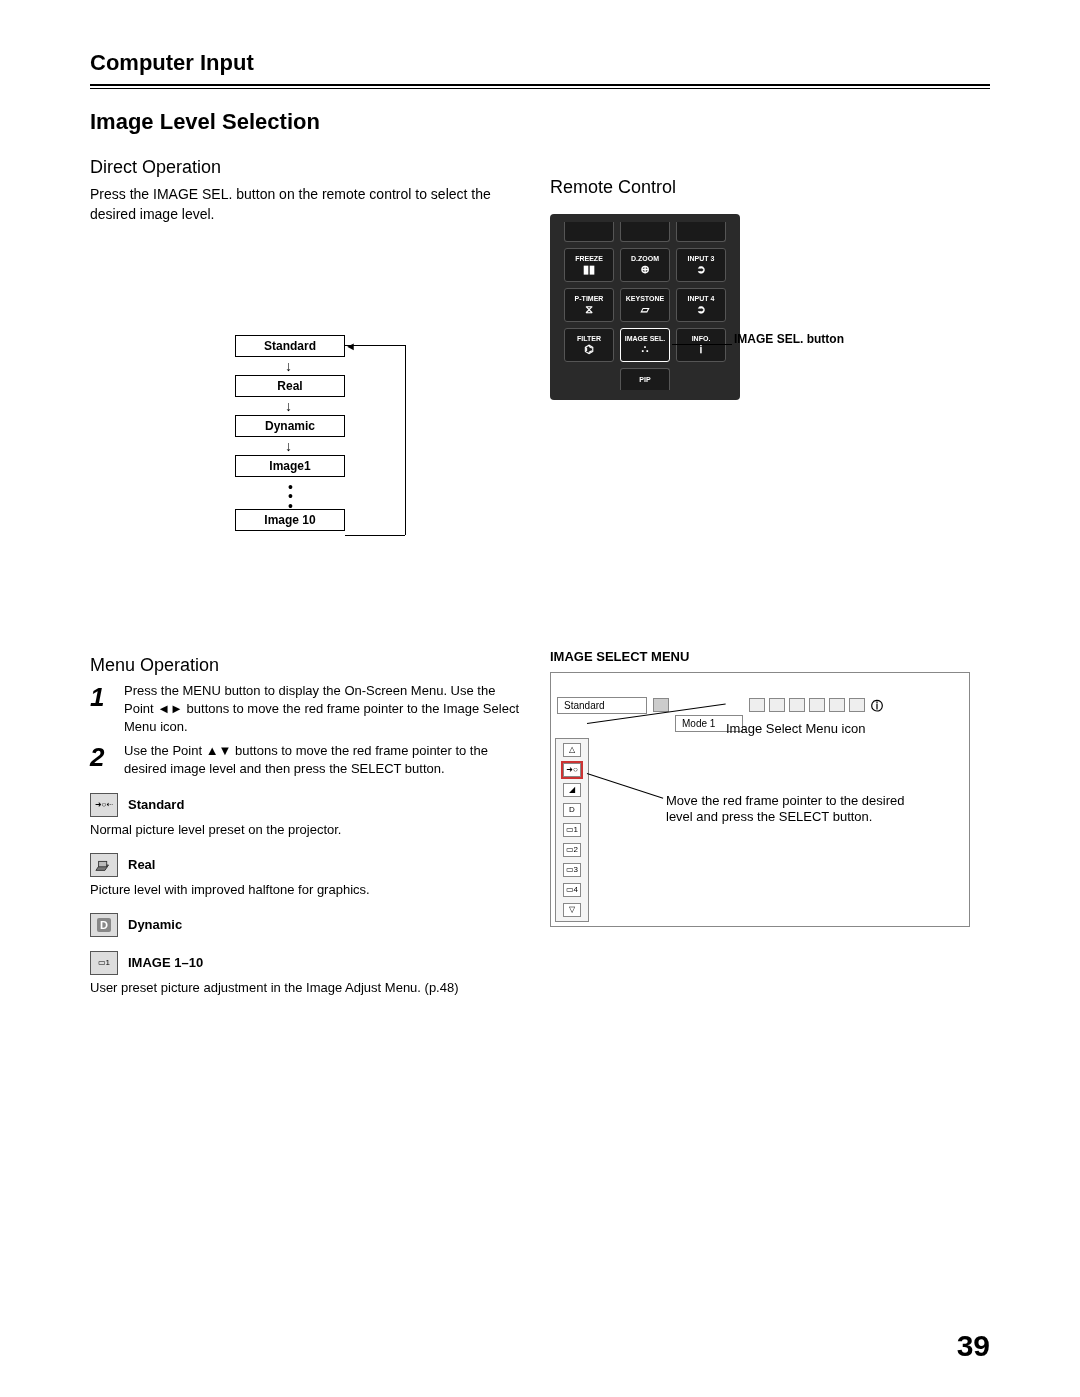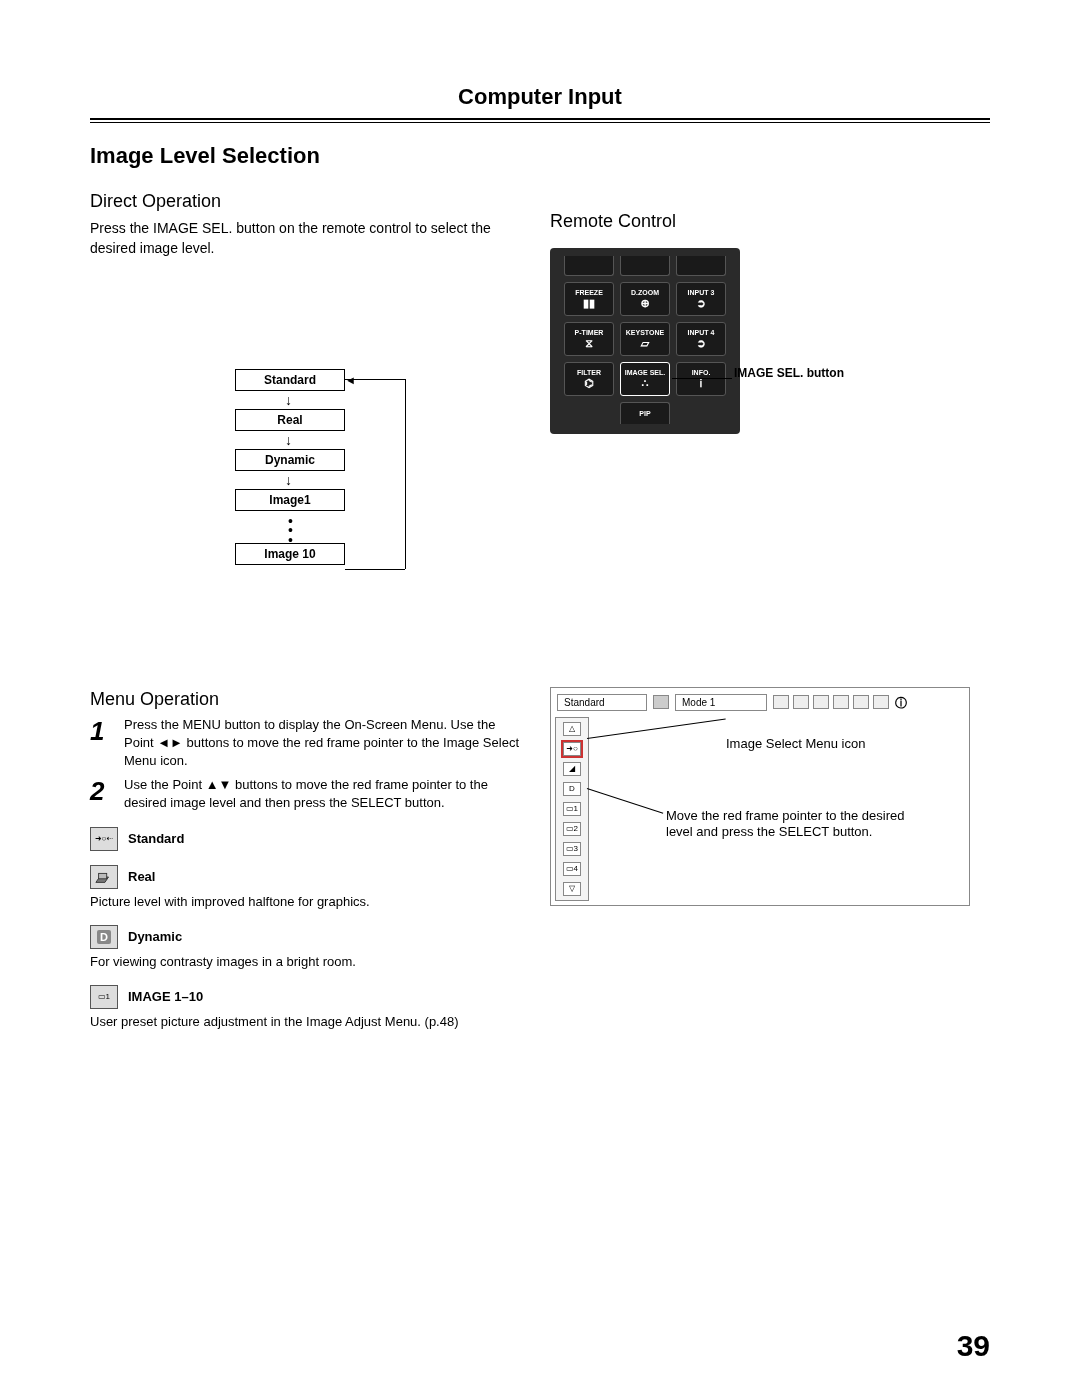--- a/index.html
+++ b/index.html
@@ -10,25 +10,24 @@
     position: relative;
     background: #fff;
     color: #000;
   }
   .page {
     padding: 50px 90px 40px 90px;
     position: relative;
     height: 100%;
   }
   .header-title {
-    text-align: center;
+    text-align: left;
     font-size: 22px;
     font-weight: bold;
     margin-bottom: 8px;
-    margin-top: 34px;
   }
   .hr-thick { border: none; border-top: 2px solid #000; margin: 0; }
   .hr-thin { border: none; border-top: 1px solid #000; margin-top: 2px; margin-bottom: 20px;}
   .section-title {
     font-size: 22px;
     font-weight: bold;
     margin: 16px 0 12px 0;
   }
   .sub-title {
     font-size: 18px;
@@ -238,56 +237,57 @@
         <div class="step-num">2</div>
         <div class="step-text">Use the Point ▲▼ buttons to move the red frame pointer to the desired image level and then press the SELECT button.</div>
       </div>
 
       <div class="mode-row">
         <div class="mode-icon">
           <span style="font-size:8px;">➜○⇠</span>
         </div>
         <div class="mode-label">Standard</div>
       </div>
+      <div class="mode-desc">Normal picture level preset on the projector.</div>
 
       <div class="mode-row">
         <div class="mode-icon">
           <svg class="real-icon" viewBox="0 0 24 20">
               <polygon points="3,16 13,16 17,10 7,10" fill="#777" stroke="#333"></polygon>
               <rect x="6" y="6" width="9" height="6" fill="#bbb" stroke="#333"></rect>
             </svg>
         </div>
         <div class="mode-label">Real</div>
       </div>
       <div class="mode-desc">Picture level with improved halftone for graphics.</div>
 
       <div class="mode-row">
         <div class="mode-icon">
           <span style="font-size:11px; font-weight:bold; background:#888; color:#fff; padding:1px 3px; border-radius:2px;">D</span>
         </div>
         <div class="mode-label">Dynamic</div>
       </div>
-      <div class="mode-desc">For viewing contrasty images in a bright room.</div>
 
       <div class="mode-row">
         <div class="mode-icon">
           <span style="font-size:8px;">▭1</span>
         </div>
         <div class="mode-label">IMAGE 1–10</div>
       </div>
       <div class="mode-desc">User preset picture adjustment in the Image Adjust Menu. (p.48)</div>
     </div>
 
     <div class="right-col">
+      <div style="font-size:13px; font-weight:bold; margin-top:4px;">IMAGE SELECT MENU</div>
 
       <div class="ism-wrap">
         <div class="ism-top">
           <div class="ism-cell" style="width:90px;">Standard</div>
           <div style="width:16px; height:14px; border:1px solid #888; background:#ccc;"></div>
-          <div class="ism-cell" style="width:92px;">Mode 1</div>
+          <div class="ism-cell" style="width:68px;margin-top:36px;">Mode 1</div>
           <div class="ism-icons-row">
             <div class="mini"></div>
             <div class="mini"></div>
             <div class="mini"></div>
             <div class="mini"></div>
             <div class="mini"></div>
             <div class="mini"></div>
             <div class="mini" style="border:none; background:none; font-size:12px; font-weight:bold; width:auto; padding:0 2px;">ⓘ</div>
           </div>
         </div>

